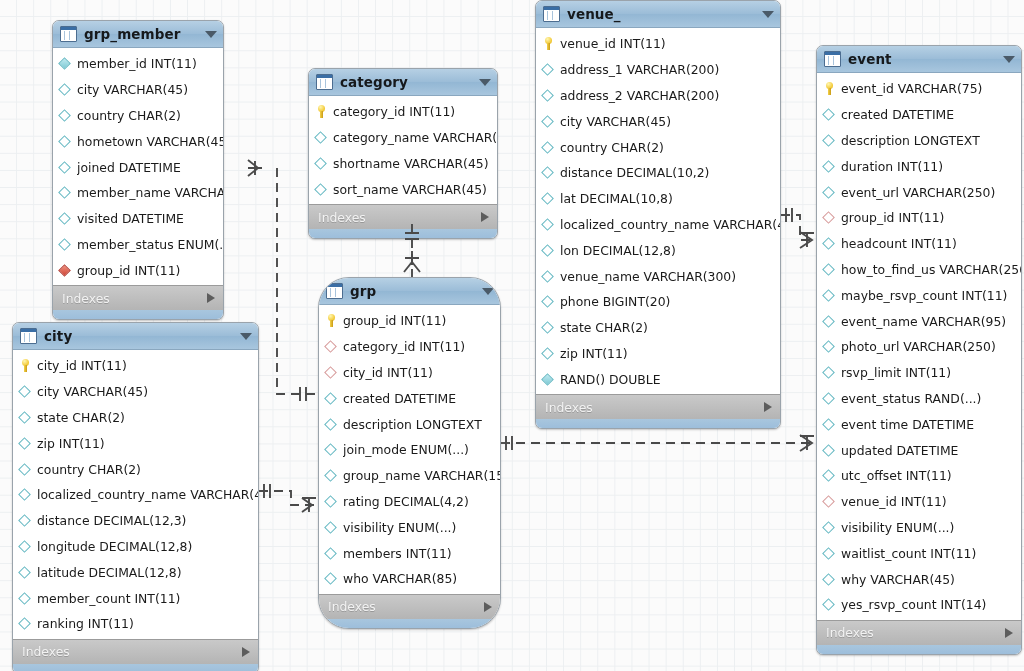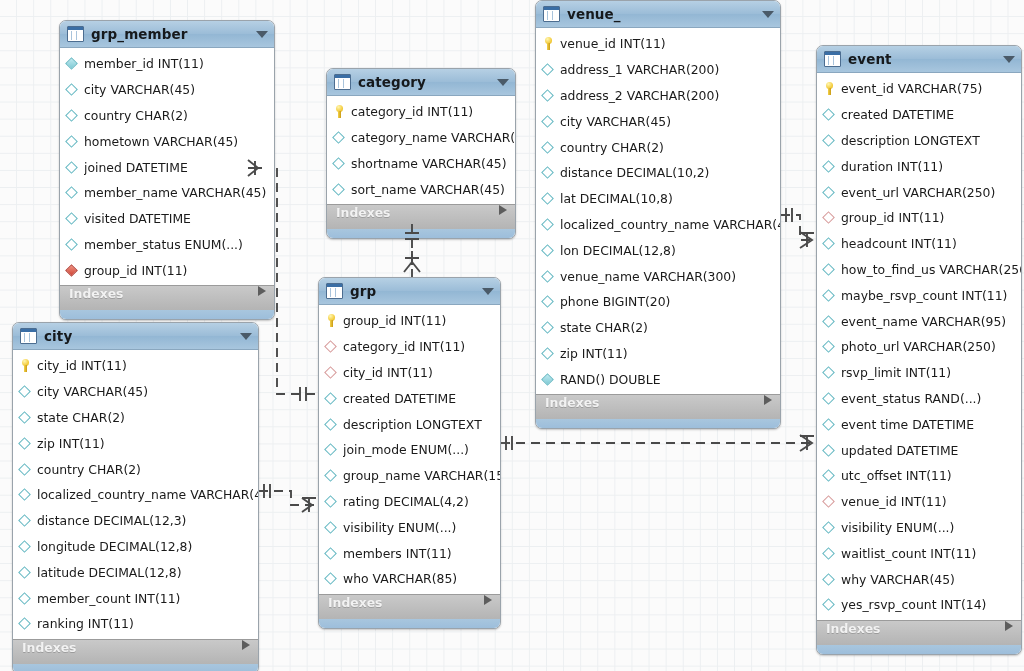--- a/index.html
+++ b/index.html
@@ -97,23 +97,23 @@
   }
   .ic.fknn:before{
     border-color:#b33b31;
     background:linear-gradient(135deg,#f0917f,#cf4436);
   }
 
   .idx{
     height:24px;
     background:linear-gradient(to bottom,#c9c9c9,#b4b4b4);
     border-top:1px solid #9b9b9b;
-    display:flex;align-items:flex-start;
+    display:flex;align-items:center;
     padding:0 8px 0 9px;
-    font-size:12.4px;font-weight:bold;color:#f2f2f2;
+    font-size:12.4px;font-weight:normal;color:#f2f2f2;
     text-shadow:0 1px 0 rgba(0,0,0,.18);
   }
   .idx .lbl{flex:1 1 auto;}
   .idx .arw{
     width:0;height:0;border-top:5px solid transparent;border-bottom:5px solid transparent;
     border-left:8px solid #5d5d5d;
   }
   .foot{
     height:9px;
     background:linear-gradient(to bottom,#a8c6de,#9dbedb);
@@ -121,21 +121,21 @@
 
   
   #rel{position:absolute;left:0;top:0;width:1024px;height:671px;z-index:9;pointer-events:none;}
   .relline{stroke:#4a4a4a;stroke-width:1.9;fill:none;stroke-dasharray:9 6;}
   .relsolid{stroke:#4a4a4a;stroke-width:1.9;fill:none;}
 </style>
 </head>
 <body>
 
 <div id="stage">
-    <div class="tbl" style="left: 59px; top: 20px; width: 216px;">
+    <div class="tbl" style="left: 52px; top: 20px; width: 172px;">
       <div class="tbl-hdr">
         <span class="tbl-icon"></span>
         <span class="tbl-title">grp_member</span>
         <span class="caret"></span>
       </div>
       <div class="cols">
         <div class="col">
           <span class="ic dia filled"></span>
           <span class="nm">member_id INT(11)</span>
         </div>
@@ -229,21 +229,21 @@
           <span class="ic dia"></span>
           <span class="nm">ranking INT(11)</span>
         </div>
       </div>
       <div class="idx">
         <span class="lbl">Indexes</span>
         <span class="arw"></span>
       </div>
       <div class="foot"></div>
     </div>
-    <div class="tbl" style="left: 326px; top: 68px; width: 190px;">
+    <div class="tbl" style="left: 308px; top: 68px; width: 190px;">
       <div class="tbl-hdr">
         <span class="tbl-icon"></span>
         <span class="tbl-title">category</span>
         <span class="caret"></span>
       </div>
       <div class="cols">
         <div class="col">
           <span class="ic pk"></span>
           <span class="nm">category_id INT(11)</span>
         </div>
@@ -259,21 +259,21 @@
           <span class="ic dia"></span>
           <span class="nm">sort_name VARCHAR(45)</span>
         </div>
       </div>
       <div class="idx">
         <span class="lbl">Indexes</span>
         <span class="arw"></span>
       </div>
       <div class="foot"></div>
     </div>
-    <div class="tbl" style="left: 318px; top: 277px; width: 183px;">
+    <div class="tbl" style="left: 318px; top: 277px; width: 183px; border-radius: 31px;">
       <div class="tbl-hdr">
         <span class="tbl-icon"></span>
         <span class="tbl-title">grp</span>
         <span class="caret"></span>
       </div>
       <div class="cols">
         <div class="col">
           <span class="ic pk"></span>
           <span class="nm">group_id INT(11)</span>
         </div>

